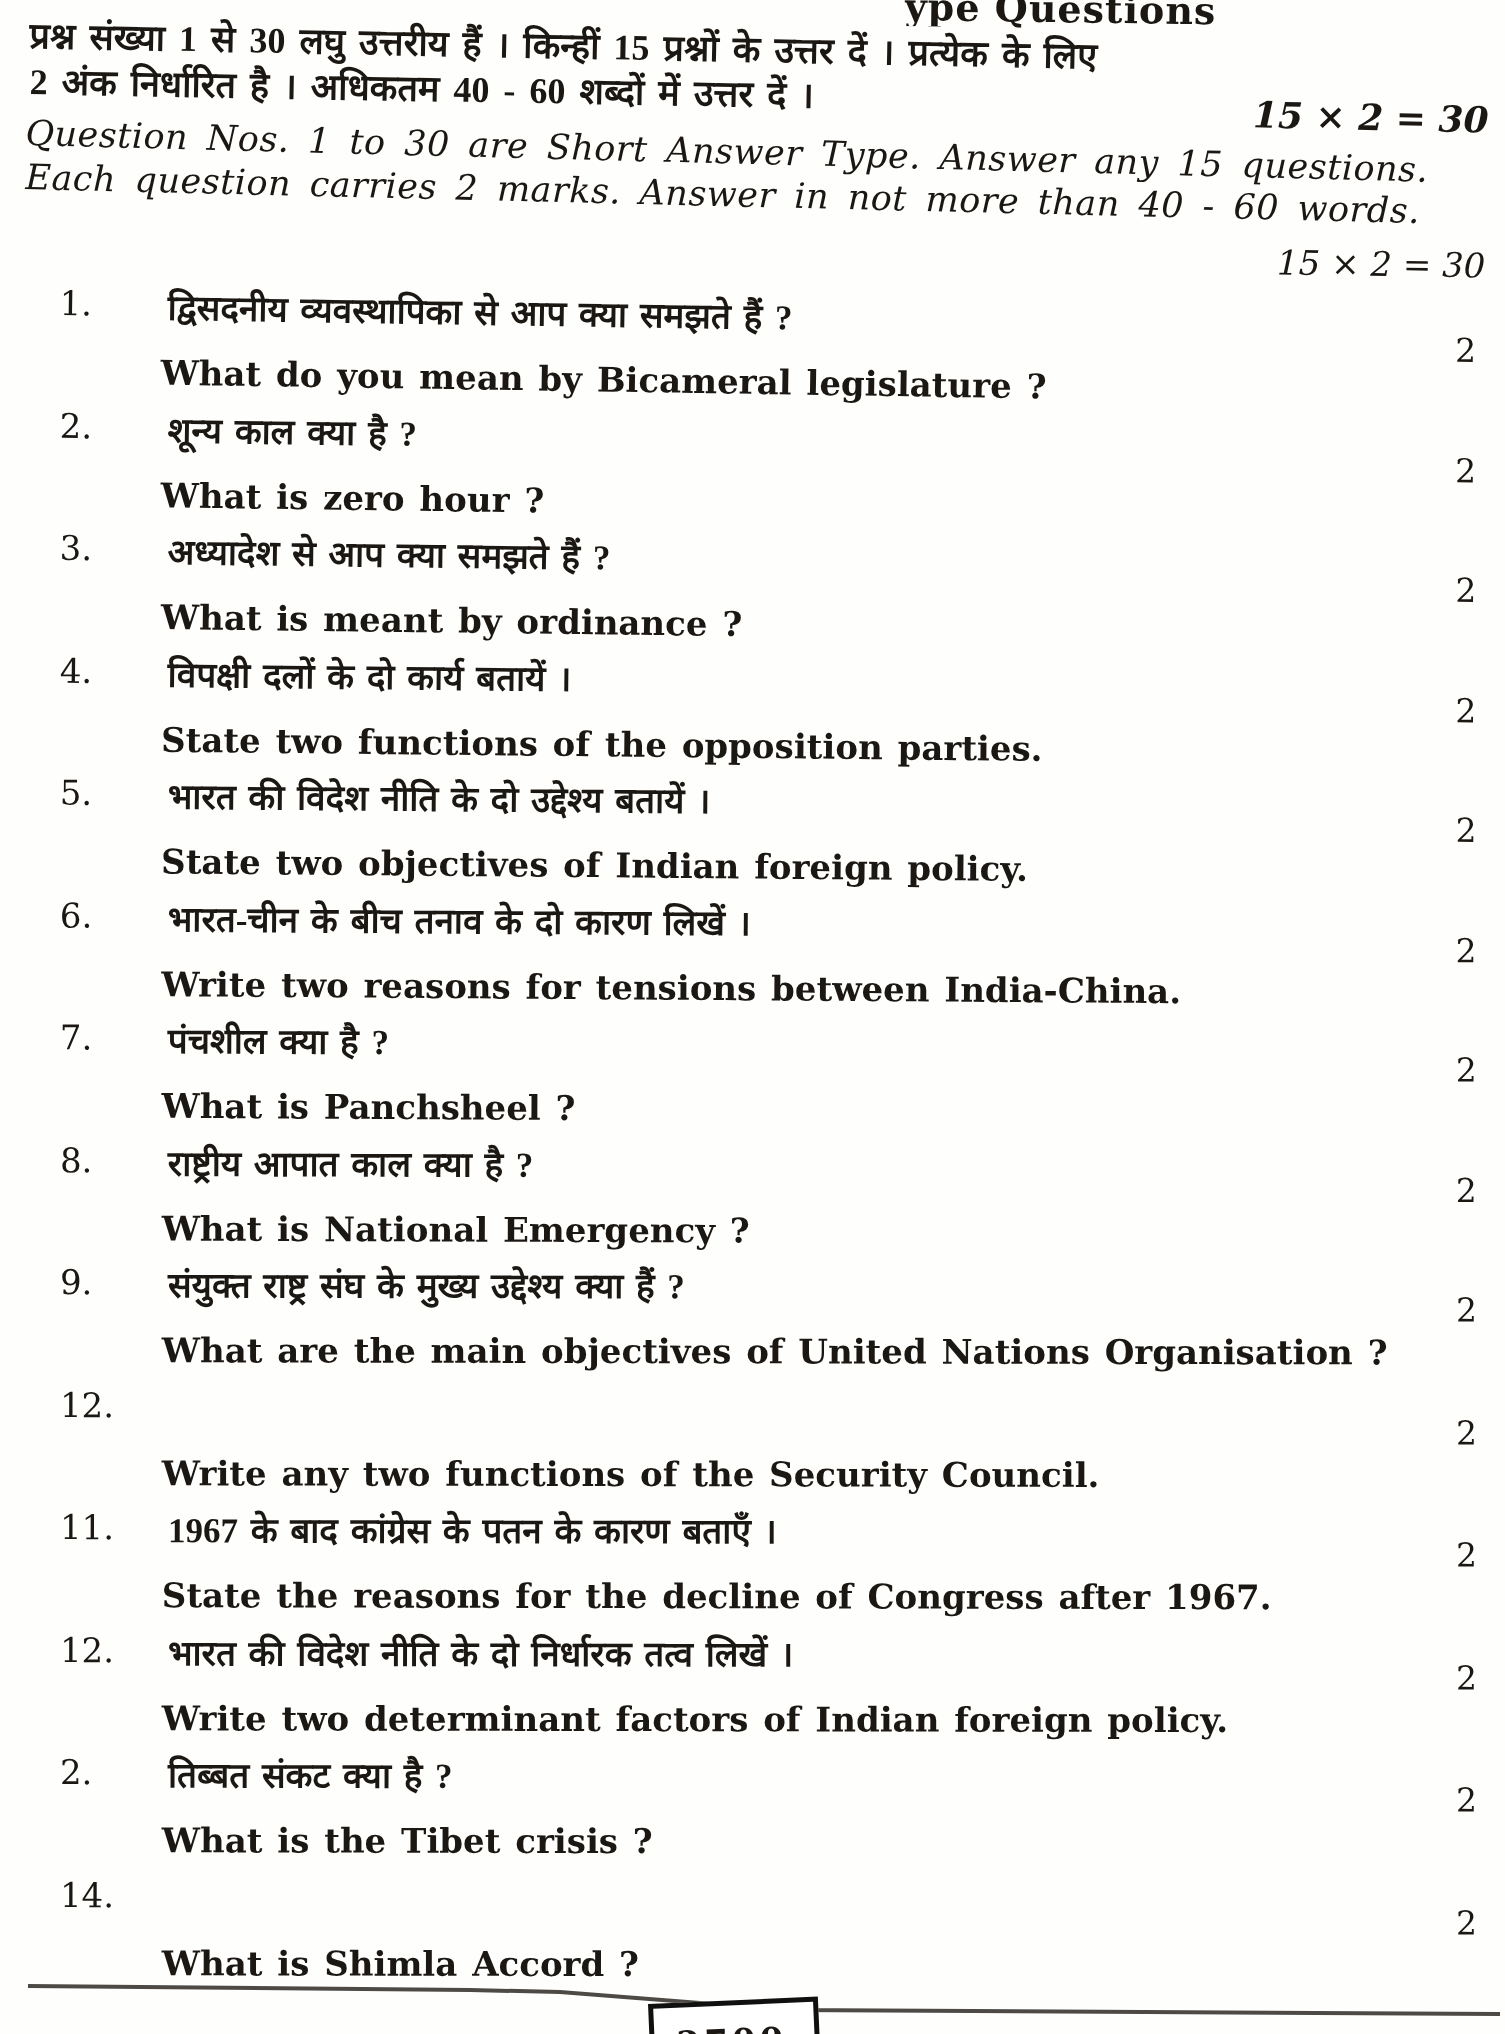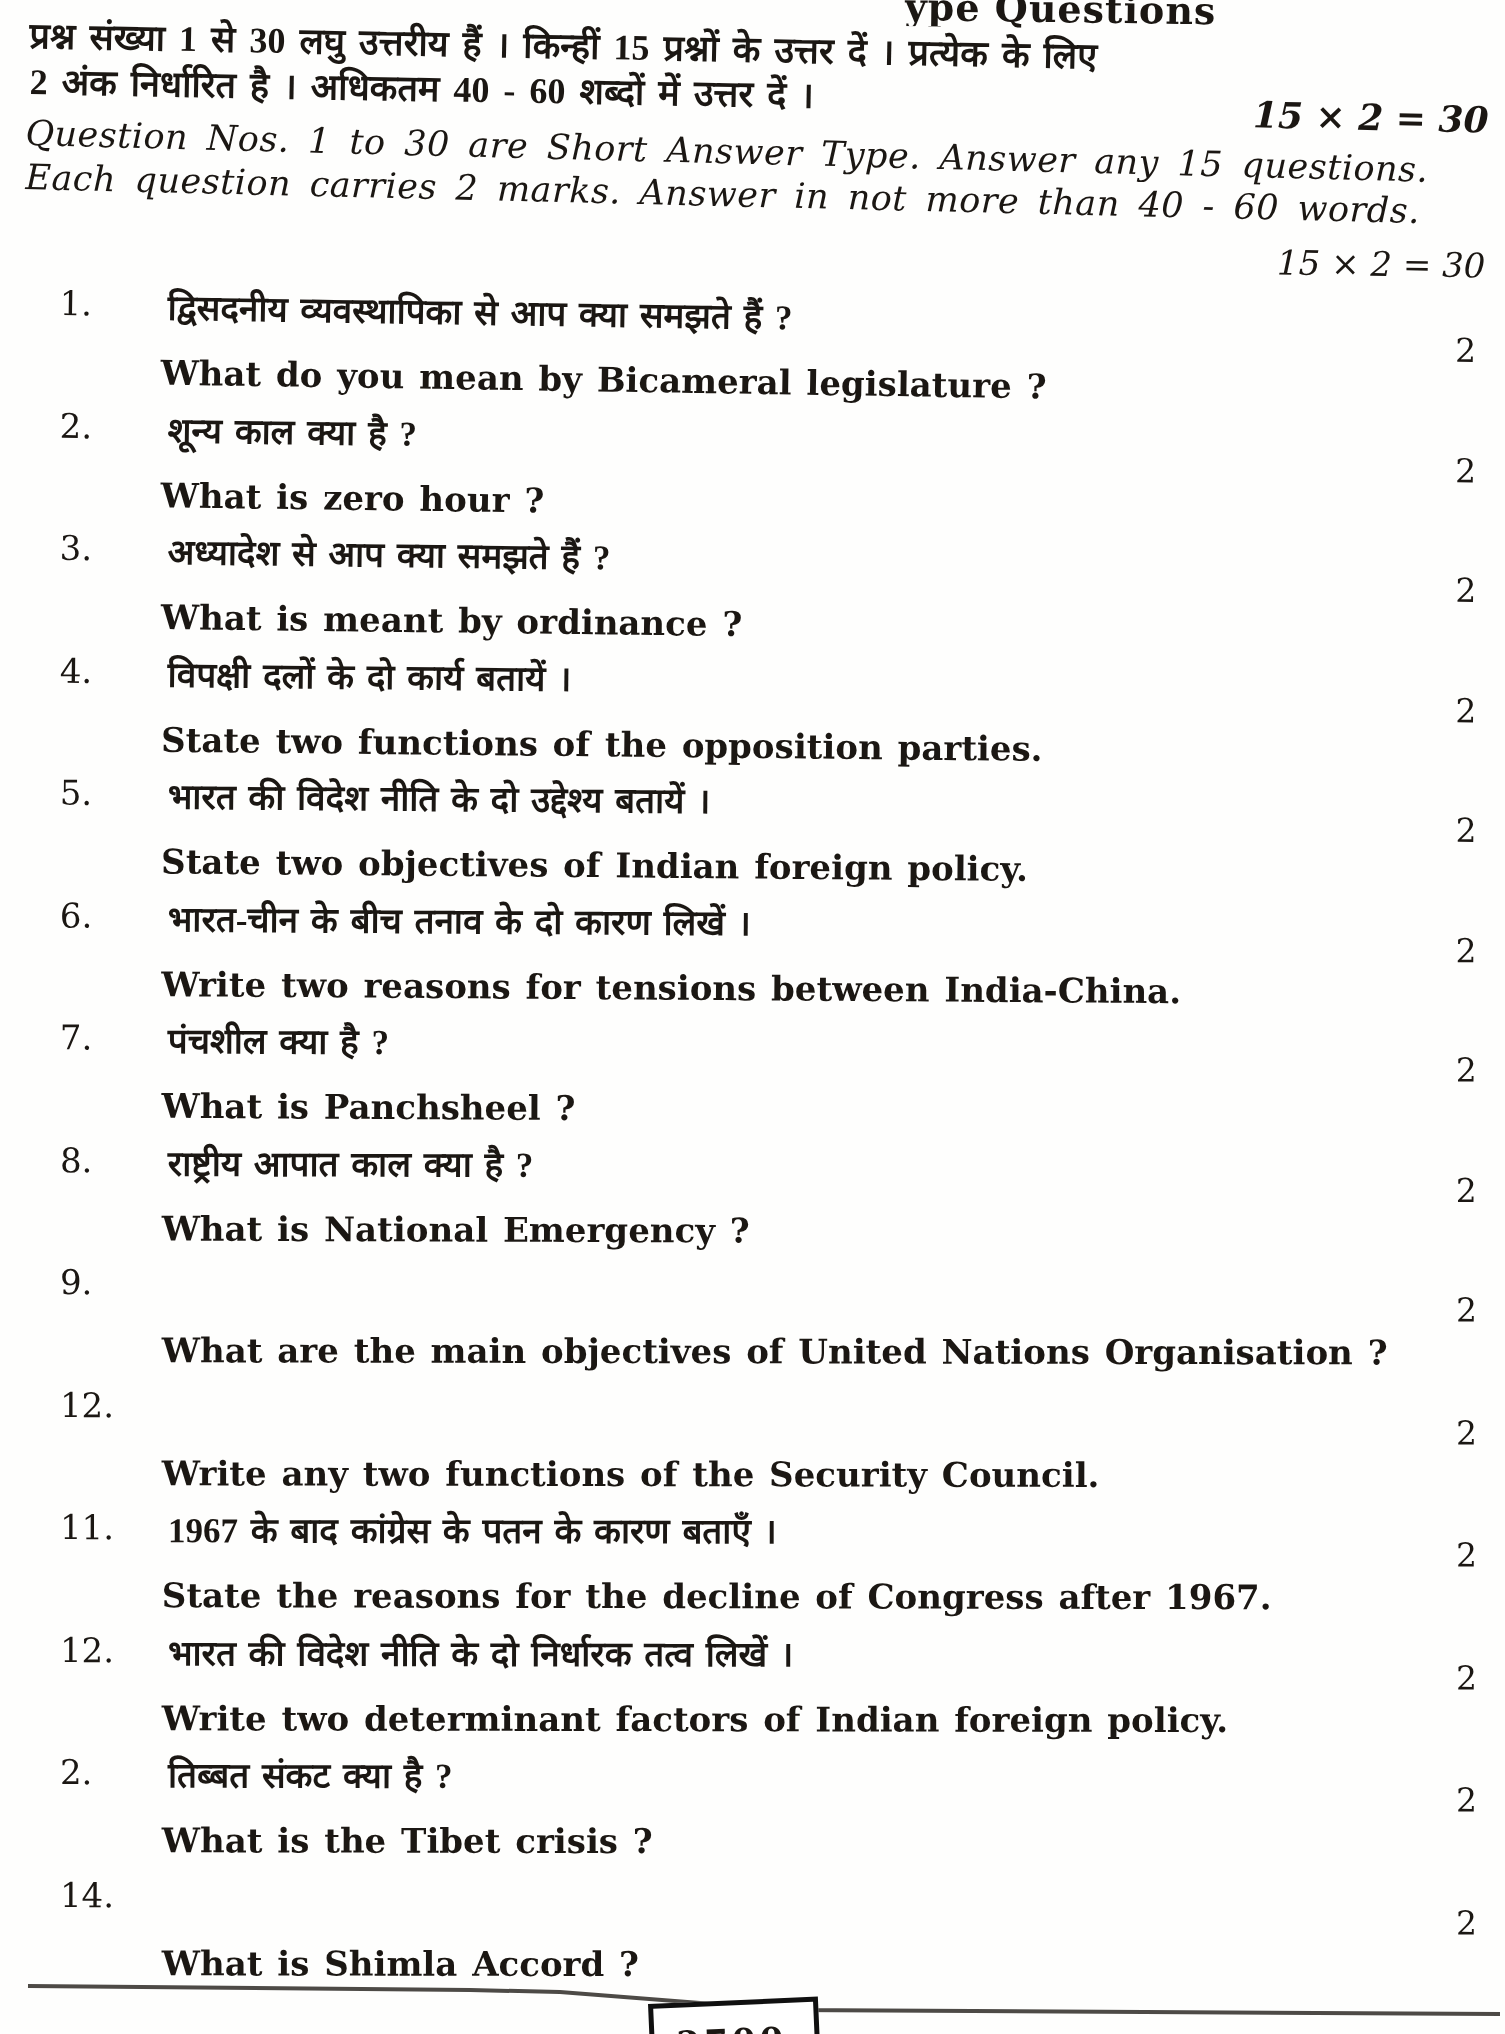--- a/index.html
+++ b/index.html
@@ -164,20 +164,21 @@
 
   <div class="q-row" style="top: 1138px; transform: rotate(0.2deg);">
     <span class="q-no">8.</span>
     <span class="q-hi">राष्ट्रीय आपात काल क्या है ?</span>
     <span class="q-en">What is National Emergency ?</span>
     <span class="q-marks">2</span>
   </div>
 
   <div class="q-row" style="top: 1260px; transform: rotate(0.1deg);">
     <span class="q-no">9.</span>
+    <span class="q-hi">संयुक्त राष्ट्र संघ के मुख्य उद्देश्य क्या हैं ?</span>
     <span class="q-en">What are the main objectives of United Nations Organisation ?</span>
     <span class="q-marks">2</span>
   </div>
 
   <div class="q-row" style="top: 1383px; transform: rotate(0.1deg);">
     <span class="q-no">12.</span>
     <span class="q-en">Write any two functions of the Security Council.</span>
     <span class="q-marks">2</span>
   </div>
 

